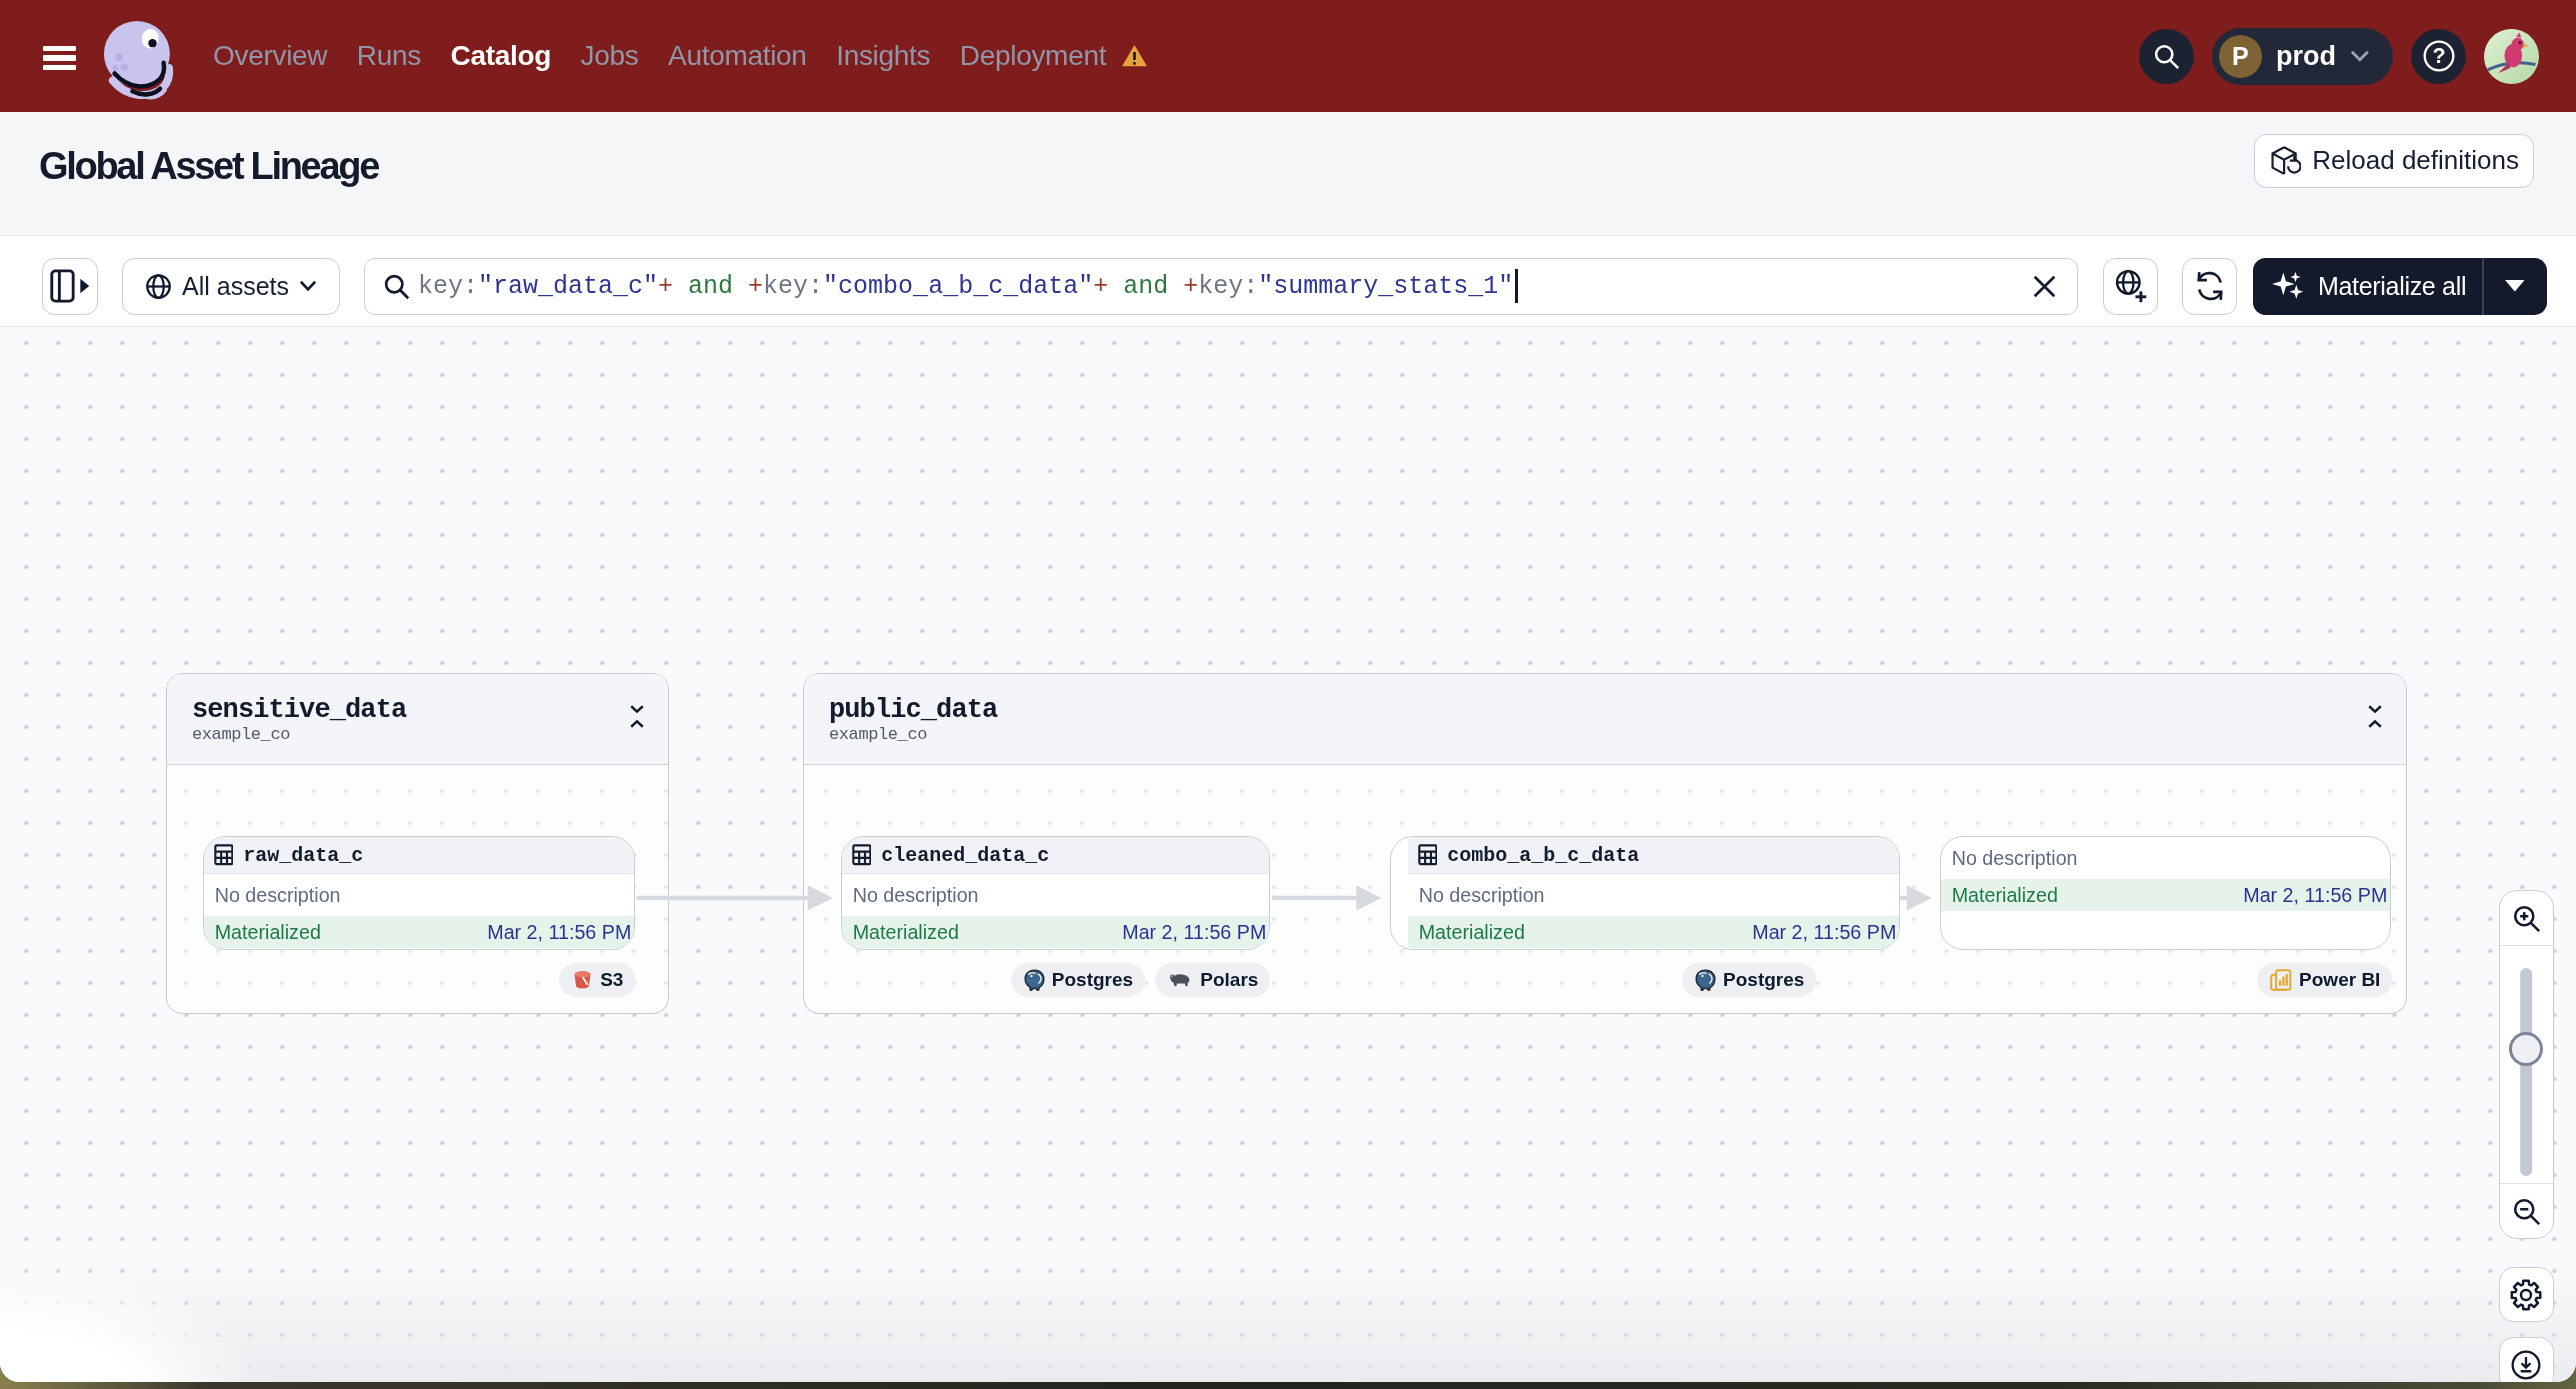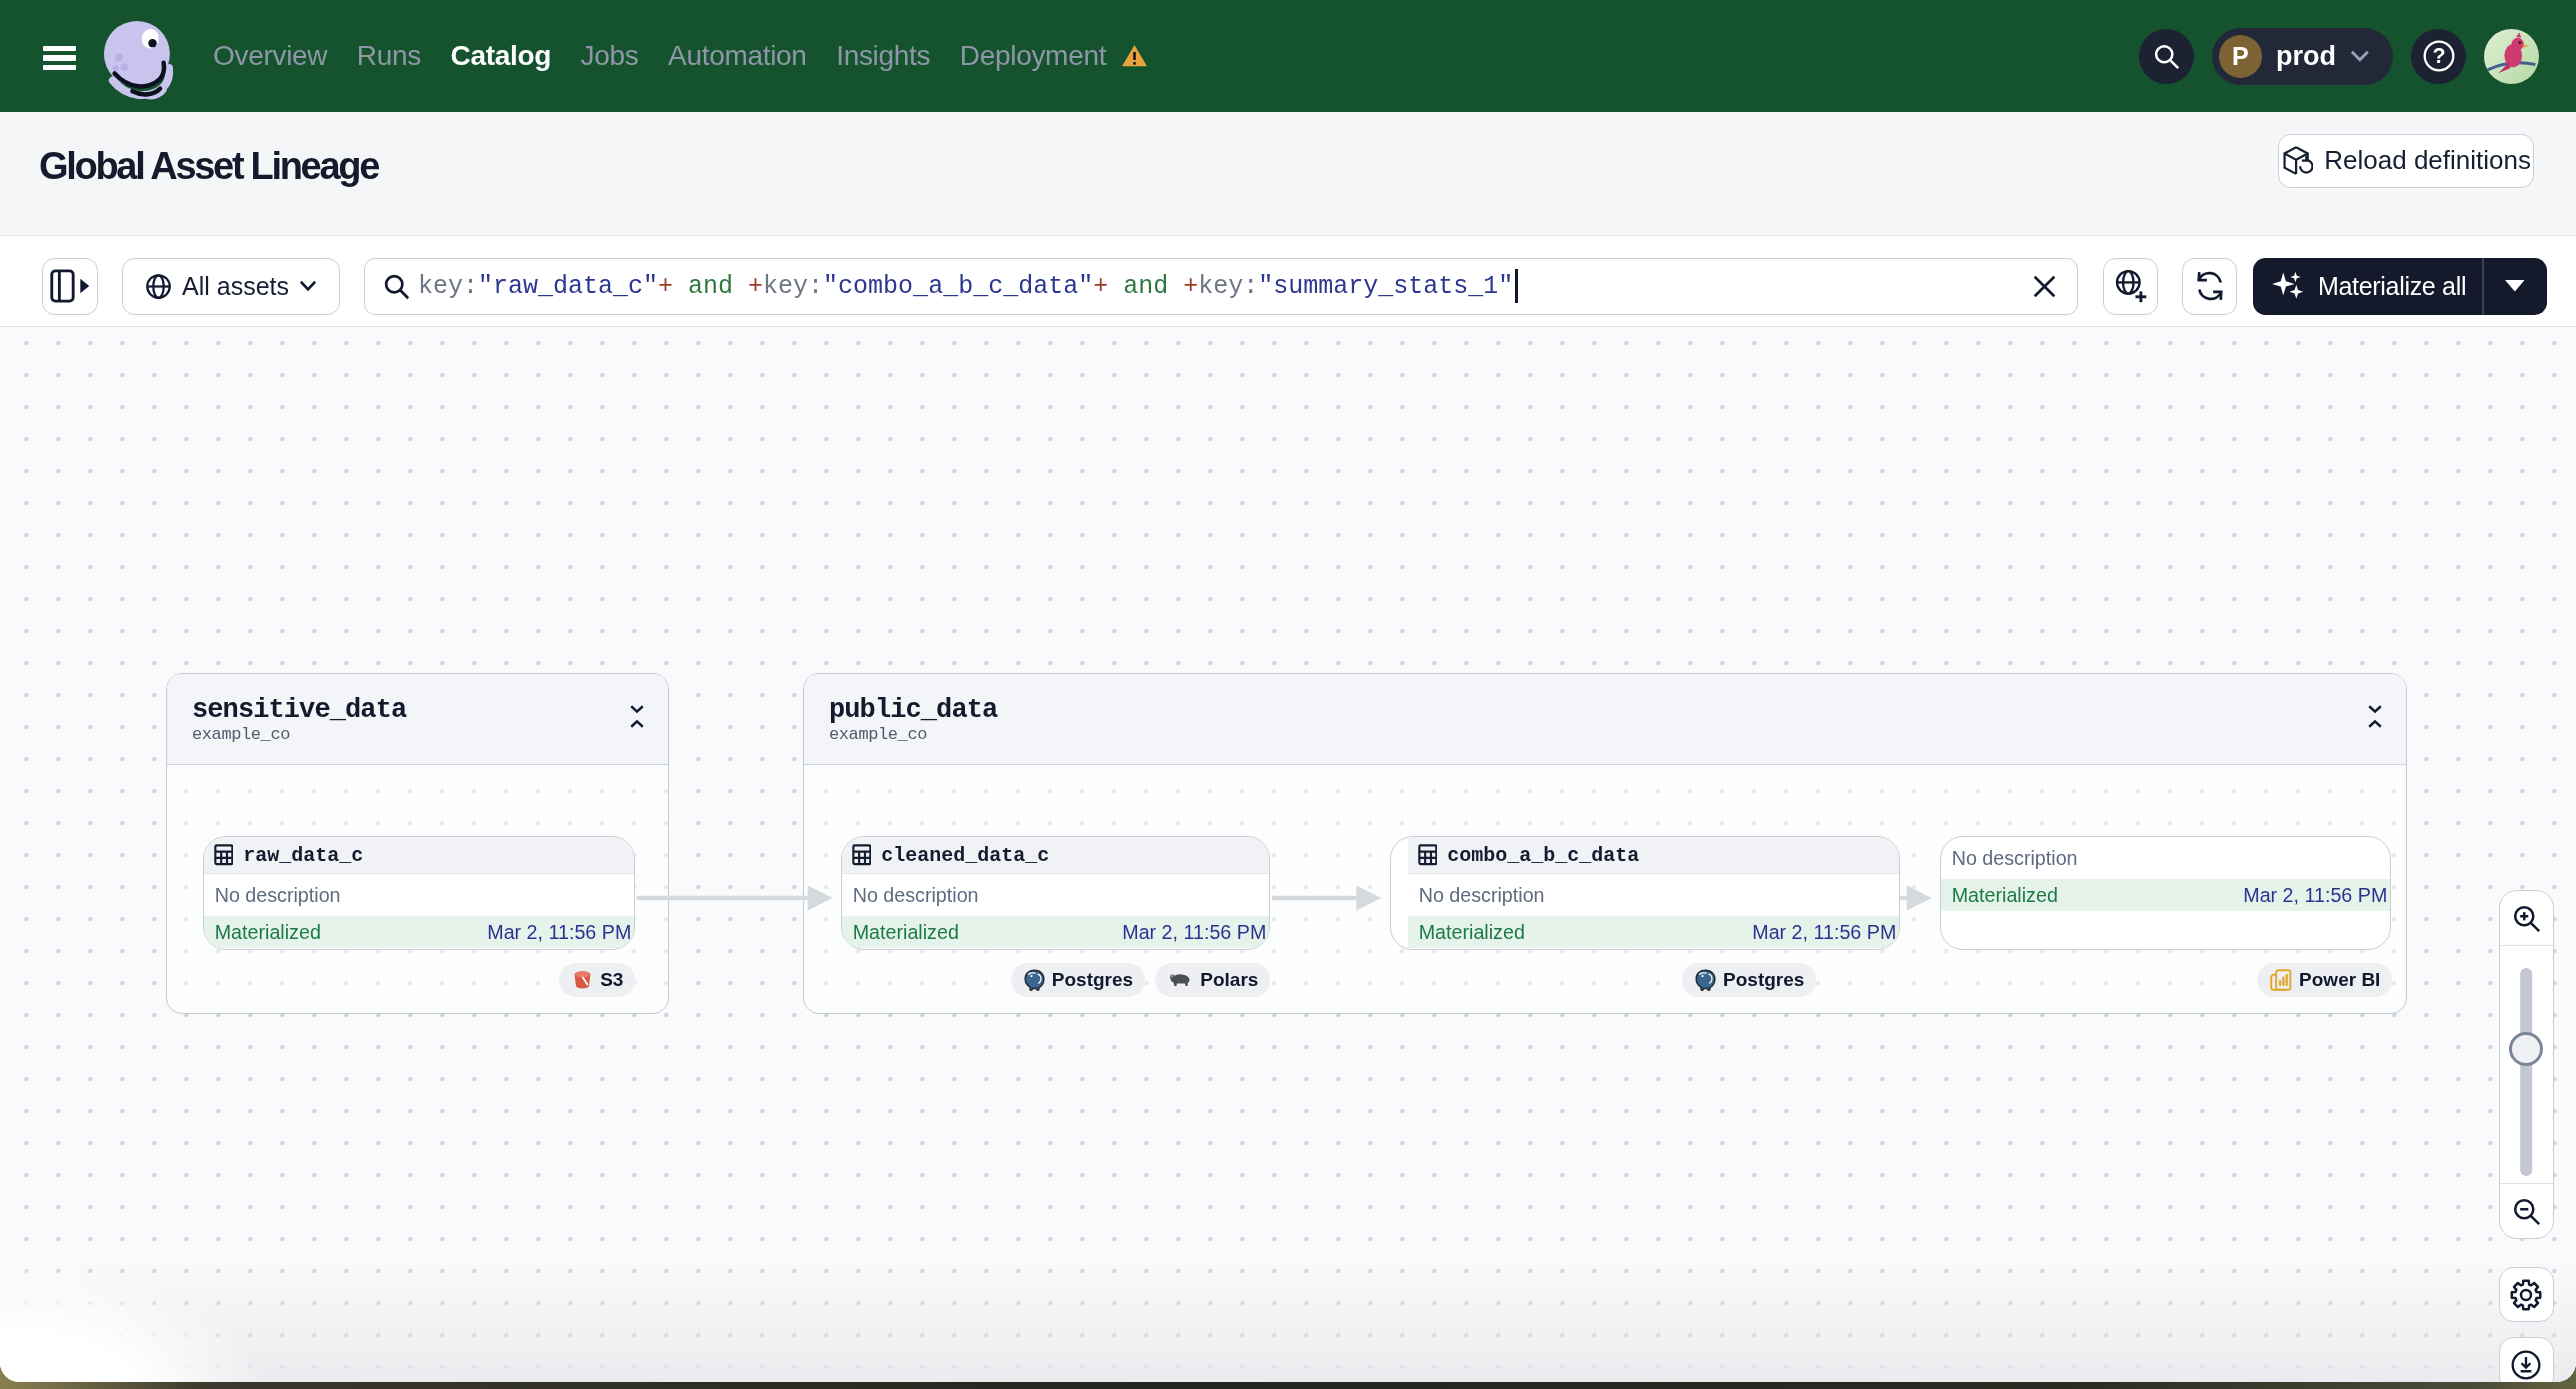--- a/index.html
+++ b/index.html
@@ -3,37 +3,37 @@
 <meta charset="utf-8">
 <style>
   * { margin:0; padding:0; box-sizing:border-box; }
   html,body { width:2576px; height:1389px; overflow:hidden; }
   body { background: linear-gradient(90deg,#8a7f4e 0%, #6b6543 3%, #3a382c 8%, #24241f 45%, #2a2a23 80%, #4a4b37 96%, #626440 100%);
          font-family:"Liberation Sans", sans-serif; }
   .window { position:absolute; left:0; top:0; width:2576px; height:1382px;
             border-bottom-left-radius:19.7px; border-bottom-right-radius:19.7px;
             overflow:hidden; background:#fff; }
   
-  .topbar { position:relative; height:112px; background:#14532d; }
+  .topbar { position:relative; height:112px; background:#7f1d1d; }
   .hamb { position:absolute; left:43px; top:46px; width:33px; }
   .hamb div { height:5.4px; background:#fff; border-radius:0.9px; margin-bottom:4.1px; }
   .nav { position:absolute; left:213px; top:0; height:112px; display:flex; align-items:center; gap:29.5px; }
   .nav span { color:#8e96a8; font-size:28px; font-weight:500; letter-spacing:-0.3px; }
   .nav span.act { color:#ffffff; font-weight:700; }
   .warn { display:inline-block; margin-left:-15px; }
   .tb-right { position:absolute; right:37px; top:0; height:112px; display:flex; align-items:center; gap:18px; }
   .circbtn { width:55px; height:55px; border-radius:50%; background:#1d2232; display:flex; align-items:center; justify-content:center; }
   .prodpill { height:57px; border-radius:29px; background:#232838; display:flex; align-items:center; padding:0 23px 0 7.2px; gap:14.3px; }
   .prodP { width:43px; height:43px; border-radius:50%; background:#7d6333; color:#fff; font-size:25px; font-weight:600; display:flex; align-items:center; justify-content:center; }
   .prodpill b { color:#fff; font-size:27px; font-weight:600; }
   .avatar { width:55px; height:55px; border-radius:50%; overflow:hidden; }
   
   .pagehead { position:relative; height:124px; background:#f5f6f8; border-bottom:1.8px solid #e7e9ed; }
   .pagehead h1 { position:absolute; left:39px; top:35px; line-height:1; font-size:38px; font-weight:700; letter-spacing:-2.3px; color:#151b2d; }
-  .reloadbtn { position:absolute; right:42px; top:21.5px; height:54px; border:1.8px solid #c9cdd6; border-radius:12.5px; background:#fff; display:flex; align-items:center; gap:11.6px; padding:0 2px; font-size:26px; color:#161e31; font-weight:500; }
+  .reloadbtn { position:absolute; right:42px; top:21.5px; height:54px; border:1.8px solid #c9cdd6; border-radius:12.5px; background:#fff; display:flex; align-items:center; gap:11.6px; padding:0 14px; font-size:26px; color:#161e31; font-weight:500; }
   
   .filterbar { position:relative; height:91px; background:#fff; border-bottom:1.8px solid #e3e5ea; }
   .fbtn { position:absolute; top:21.5px; height:57px; border:1.8px solid #c9cdd6; border-radius:12.5px; background:#fff; display:flex; align-items:center; justify-content:center; }
   .searchbox { position:absolute; left:364px; top:21.5px; width:1714px; height:57px; border:1.8px solid #c9cdd6; border-radius:10.7px; background:#fff; display:flex; align-items:center; padding:0 18px; }
   .q { font-family:"Liberation Mono", monospace; font-size:25px; white-space:pre; letter-spacing:0; }
   .qk { color:#6e7683; } .qs { color:#2d3690; } .qp { color:#9a3b26; } .qa { color:#2c7a3f; }
   .cursor { display:inline-block; width:2.7px; height:34px; background:#10192e; vertical-align:middle; margin-left:1.8px; }
   .mat { position:absolute; right:29.5px; top:21.5px; width:294px; height:57px; background:#141a2b; border-radius:12.5px; display:flex; align-items:center; color:#fff; }
   .mat .lbl { font-size:25px; font-weight:500; margin-left:13.4px; letter-spacing:-0.3px; }
   .mat .div { position:absolute; right:63px; top:0; width:1.8px; height:57px; background:#3a4156; }

